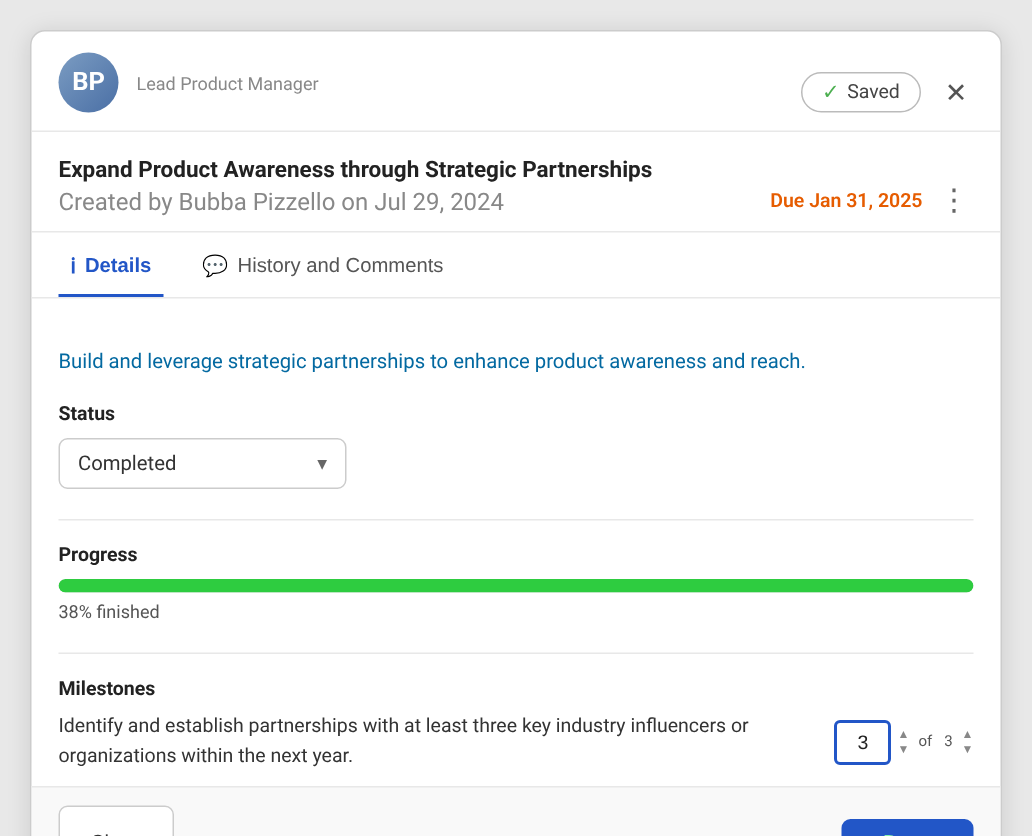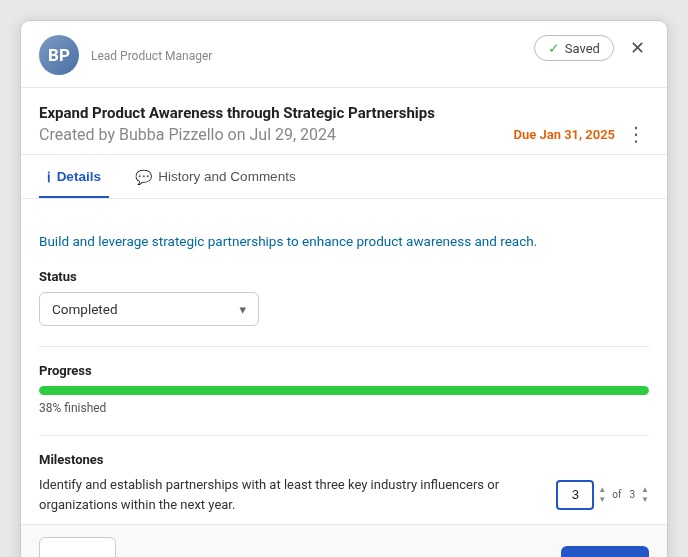--- a/index.html
+++ b/index.html
@@ -19,21 +19,21 @@
       width: 660px;
       min-height: 530px;
       display: flex;
       flex-direction: column;
       overflow: hidden;
       box-shadow: 0 2px 16px rgba(0,0,0,0.13);
     }
     
     .modal-header {
       display: flex;
-      align-items: flex-start;
+      align-items: flex-end;
       justify-content: space-between;
       padding: 14px 18px 12px 18px;
       border-bottom: 1.5px solid #e8e8e8;
     }
     .header-left {
       display: flex;
       align-items: center;
       gap: 12px;
     }
     .avatar {
@@ -182,21 +182,21 @@
     .status-section {
       margin-bottom: 20px;
     }
     .status-dropdown {
       display: flex;
       align-items: center;
       justify-content: space-between;
       border: 1.5px solid #ccc;
       border-radius: 6px;
       padding: 8px 12px;
-      width: 220px;
+      width: 192px;
       cursor: pointer;
       background: #fff;
       font-size: 13.5px;
       color: #333;
     }
     .status-dropdown .chevron {
       font-size: 13px;
       color: #666;
     }
     

